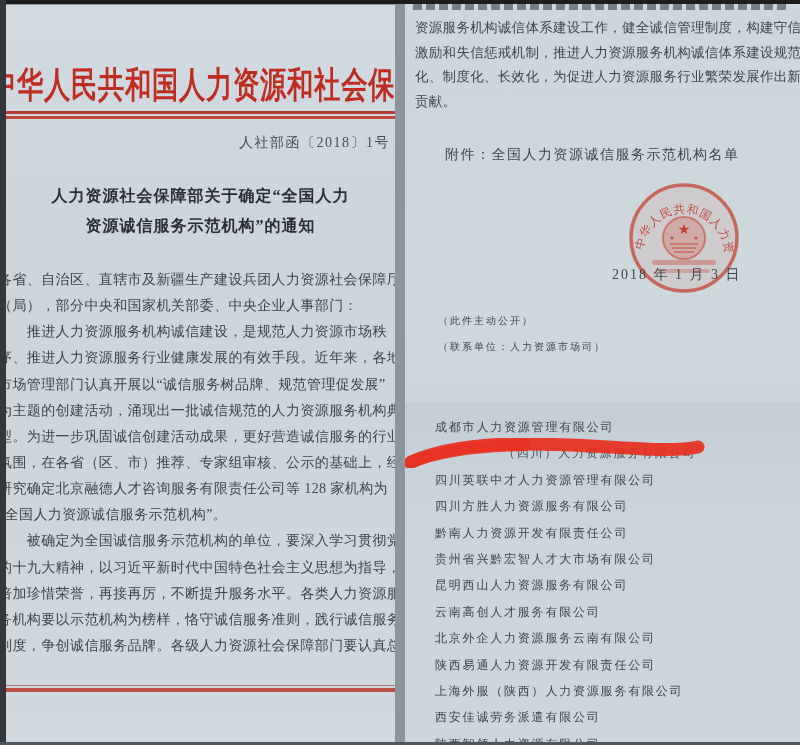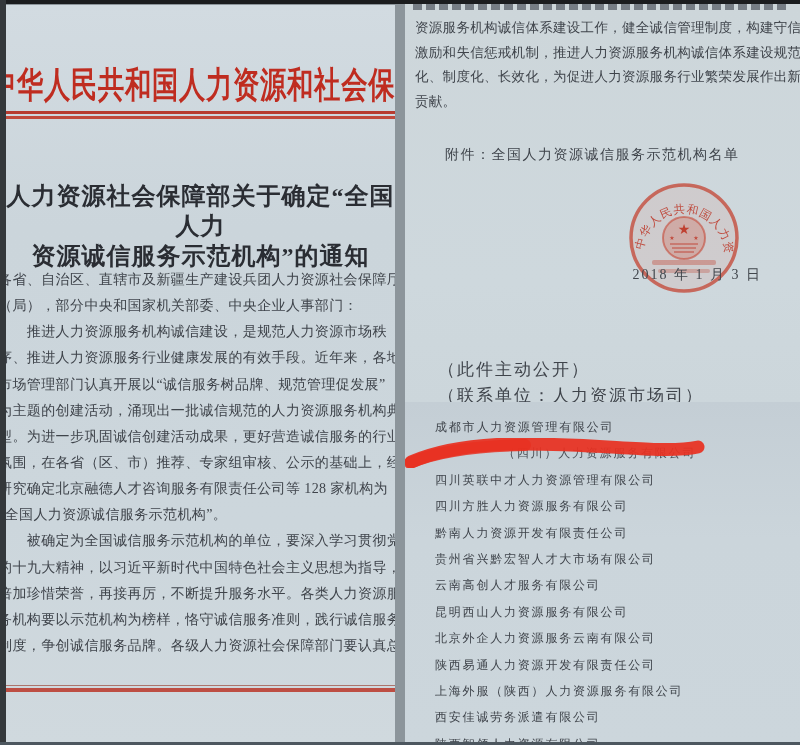--- a/index.html
+++ b/index.html
@@ -18,58 +18,59 @@
      background:linear-gradient(180deg,#c4ced5,#cbd5db 40%,#ccd6dc);}
 
   
   .red-header{position:absolute;top:56px;left:-16px;white-space:nowrap;
      font-size:36px;font-weight:bold;color:#bf2c20;letter-spacing:1px;
      transform:scaleX(.73);transform-origin:0 50%;}
   .red-rule{position:absolute;top:106px;left:0;width:100%;height:8px;
      background:linear-gradient(#b73c30 0 3px,rgba(0,0,0,0) 3px 5px,#c04a3c 5px 8px);}
   .doc-number{position:absolute;top:129px;right:5px;font-size:14px;color:#474c53;letter-spacing:1.5px;}
   .title{position:absolute;top:176px;left:0;width:100%;margin:0;text-align:center;
-     font-size:24px;font-weight:bold;color:#2a2d33;line-height:30px;letter-spacing:1px;}
+     font-size:16px;font-weight:bold;color:#2a2d33;line-height:30px;letter-spacing:1px;}
   .left-body{position:absolute;top:262px;left:-8px;width:410px;}
   .body-line{height:26.15px;line-height:26.15px;font-size:14px;letter-spacing:.4px;
      color:#3f444b;white-space:nowrap;}
   .footer-rule{position:absolute;top:680px;left:0;width:100%;height:7px;
      background:linear-gradient(#ad746c 0 1px,rgba(0,0,0,0) 1px 3px,#bd4e43 3px 7px);}
 
   
   .cut-line{position:absolute;top:0;left:8px;width:374px;height:6px;opacity:.75;
      background:repeating-linear-gradient(90deg,#596069 0 9px,rgba(0,0,0,0) 9px 13px);}
   .rt-body{position:absolute;top:12px;left:10px;width:380px;}
   .rt-line{height:24.5px;line-height:24.5px;font-size:13.5px;letter-spacing:.3px;
      color:#3f444b;white-space:nowrap;}
   .attachment{position:absolute;top:142px;left:40px;font-size:14px;color:#3f444b;letter-spacing:1.5px;}
   .seal{position:absolute;top:176px;left:221px;width:116px;height:116px;}
-  .seal-date{position:absolute;top:262px;left:207px;width:150px;text-align:right;
+  .seal-date{position:absolute;top:262px;left:207px;width:150px;text-align:left;
      font-size:14px;color:#41464c;letter-spacing:2px;z-index:4;}
-  .note{position:absolute;left:33px;font-size:17px;color:#3f444b;letter-spacing:2px;margin-top:44px;}
+  .note{position:absolute;left:33px;font-size:10px;color:#3f444b;letter-spacing:2px;}
   .note-1{top:310px;} .note-2{top:336px;}
 
   
   .company-list{position:absolute;top:12px;left:0;width:100%;}
   .company{height:26.4px;line-height:26.4px;padding-left:30px;font-size:12px;
      letter-spacing:1.8px;color:#3f444b;white-space:nowrap;}
   .company.redacted{padding-left:98px;color:#4a4f56;}
   .marker-svg{position:absolute;top:36px;left:0;width:300px;height:30px;z-index:5;}
 </style>
 </head>
 <body>
 
 <div class="photo">
   <div class="edge-top"></div>
   <div class="edge-left"></div>
   <div class="edge-bottom"></div>
 
   <section class="page left-page">
     <div class="red-header">中华人民共和国人力资源和社会保障部</div>
     <div class="red-rule"></div>
+    <div class="doc-number">人社部函〔2018〕1号</div>
     <h1 class="title"><span>人力资源社会保障部关于确定“全国人力</span><br><span>资源诚信服务示范机构”的通知</span></h1>
     <div class="left-body" id="left-body">
         <div class="body-line">各省、自治区、直辖市及新疆生产建设兵团人力资源社会保障厅</div>
         <div class="body-line">（局），部分中央和国家机关部委、中央企业人事部门：</div>
         <div class="body-line">　　推进人力资源服务机构诚信建设，是规范人力资源市场秩</div>
         <div class="body-line">序、推进人力资源服务行业健康发展的有效手段。近年来，各地</div>
         <div class="body-line">市场管理部门认真开展以“诚信服务树品牌、规范管理促发展”</div>
         <div class="body-line">为主题的创建活动，涌现出一批诚信规范的人力资源服务机构典</div>
         <div class="body-line">型。为进一步巩固诚信创建活动成果，更好营造诚信服务的行业</div>
         <div class="body-line">氛围，在各省（区、市）推荐、专家组审核、公示的基础上，经</div>
@@ -121,22 +122,22 @@
   </section>
 
   <section class="page right-bottom-page">
     <div class="company-list" id="company-list">
         <div class="company">成都市人力资源管理有限公司</div>
         <div class="company redacted">（四川）人力资源服务有限公司</div>
         <div class="company">四川英联中才人力资源管理有限公司</div>
         <div class="company">四川方胜人力资源服务有限公司</div>
         <div class="company">黔南人力资源开发有限责任公司</div>
         <div class="company">贵州省兴黔宏智人才大市场有限公司</div>
+        <div class="company">昆明西山人力资源服务有限公司</div>
         <div class="company">云南高创人才服务有限公司</div>
-        <div class="company">昆明西山人力资源服务有限公司</div>
         <div class="company">北京外企人力资源服务云南有限公司</div>
         <div class="company">陕西易通人力资源开发有限责任公司</div>
         <div class="company">上海外服（陕西）人力资源服务有限公司</div>
         <div class="company">西安佳诚劳务派遣有限公司</div>
         <div class="company">陕西智领人力资源有限公司</div>
       </div>
     <svg class="marker-svg" viewBox="0 0 300 30">
       <path d="M6,24 C22,17 46,9 92,6.5 C150,4 210,10 252,11.5 C272,12 284,11 293,9" fill="none" stroke="#e83021" stroke-width="13" stroke-linecap="round" opacity="0.93"></path>
       <path d="M5,25 C30,14 70,8 120,7" fill="none" stroke="#e83021" stroke-width="12" stroke-linecap="round" opacity="0.85"></path>
     </svg>

